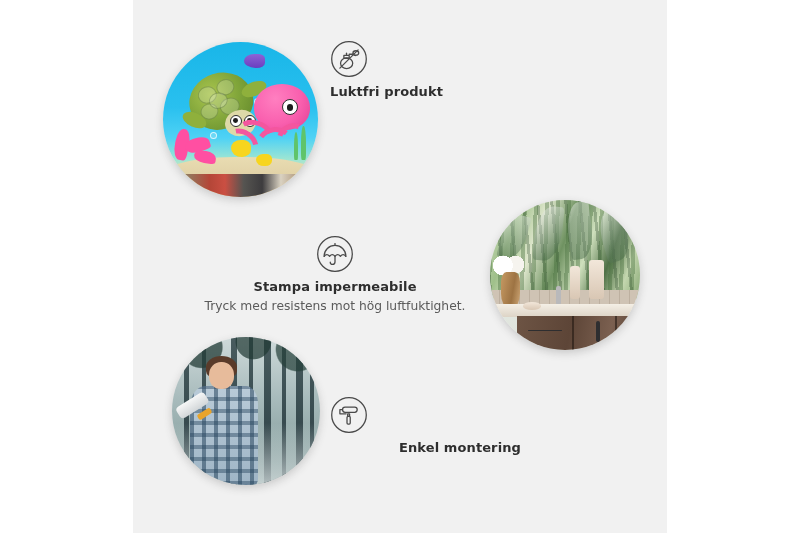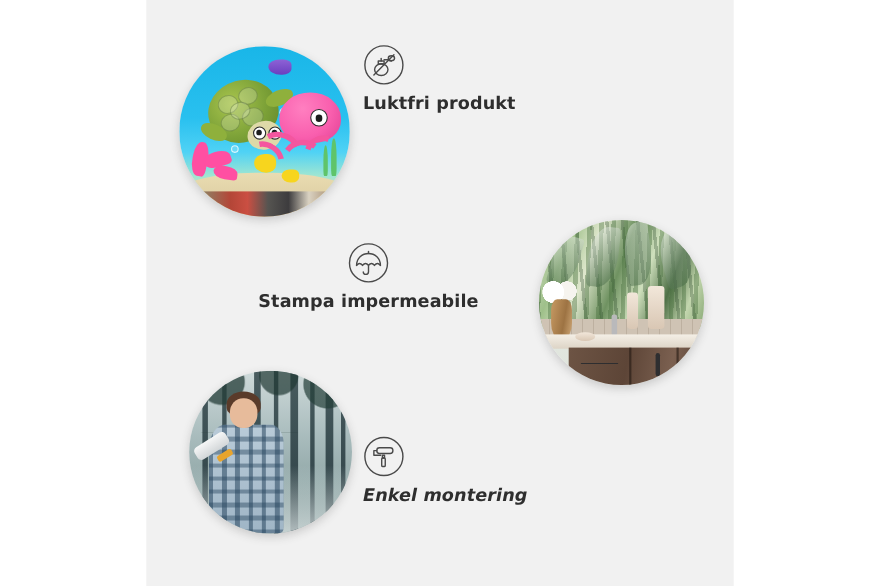--- a/index.html
+++ b/index.html
@@ -220,36 +220,36 @@
   }
 
   
   .block { position: absolute; }
   .block .icon-wrap {
     width: 38px; height: 38px;
   }
   .block .icon-wrap svg { display: block; width: 38px; height: 38px; }
   .block h3 {
     margin: 6px 0 4px 0;
-    font-size: 16px;
+    font-size: 13px;
     font-weight: 600;
     color: #2e2e2e;
     letter-spacing: .1px;
   }
   .block p {
     margin: 0;
     font-size: 12.3px;
     line-height: 1.42;
     color: #5b5b5b;
   }
 
   #block-odour { left: 330px; top: 40px; width: 300px; text-align: left; }
-  #block-water { left: 200px; top: 220px; width: 270px; text-align: center; }
+  #block-water { left: 200px; top: 235px; width: 270px; text-align: center; }
   #block-water .icon-wrap { margin: 0 auto; }
-  #block-mount { left: 330px; top: 396px; width: 260px; text-align: left; font-style: italic; }
+  #block-mount { left: 330px; top: 396px; width: 260px; text-align: center; }
 </style>
 </head>
 <body>
 
 <div class="page">
   <div class="panel"></div>
 
   <div class="circle-img" id="img-ocean">
     <div class="sand"></div>
     <div class="bubble" style="left:36%;top:48%;width:5%;height:5%;"></div>
@@ -335,20 +335,21 @@
       <svg viewBox="0 0 40 40" fill="none" stroke="#4a4a4a" stroke-width="1.35" stroke-linecap="round" stroke-linejoin="round">
         <circle cx="20" cy="20" r="18.2"></circle>
         <path d="M8.6 22.4 C8.6 15.6 13.7 11.0 20 11.0 C26.3 11.0 31.4 15.6 31.4 22.4"></path>
         <path d="M8.6 22.4 c1.9 -2.4 3.8 -2.4 5.7 0 c1.9 -2.4 3.8 -2.4 5.7 0
                  c1.9 -2.4 3.8 -2.4 5.7 0 c1.9 -2.4 3.8 -2.4 5.7 0"></path>
         <path d="M20 11.0 v-2.0"></path>
         <path d="M20 22.4 v6.0 c0 1.6 -1.2 2.6 -2.6 2.6 c-1.4 0 -2.4 -1.0 -2.4 -2.3"></path>
       </svg>
     </div>
     <h3>Stampa impermeabile</h3>
+    <p>Tryck med resistens mot hög luftfuktighet.</p>
   </div>
 
   <div class="circle-img" id="img-forest">
     <div class="tree" style="left:40%;width:4%;"></div>
     <div class="tree" style="left:52%;width:3%;"></div>
     <div class="tree" style="left:62%;width:5%;"></div>
     <div class="tree" style="left:74%;width:3%;"></div>
     <div class="tree" style="left:84%;width:4.5%;"></div>
     <div class="tree" style="left:93%;width:3%;"></div>
     <div class="tree" style="left:8%;width:3.5%;"></div>

